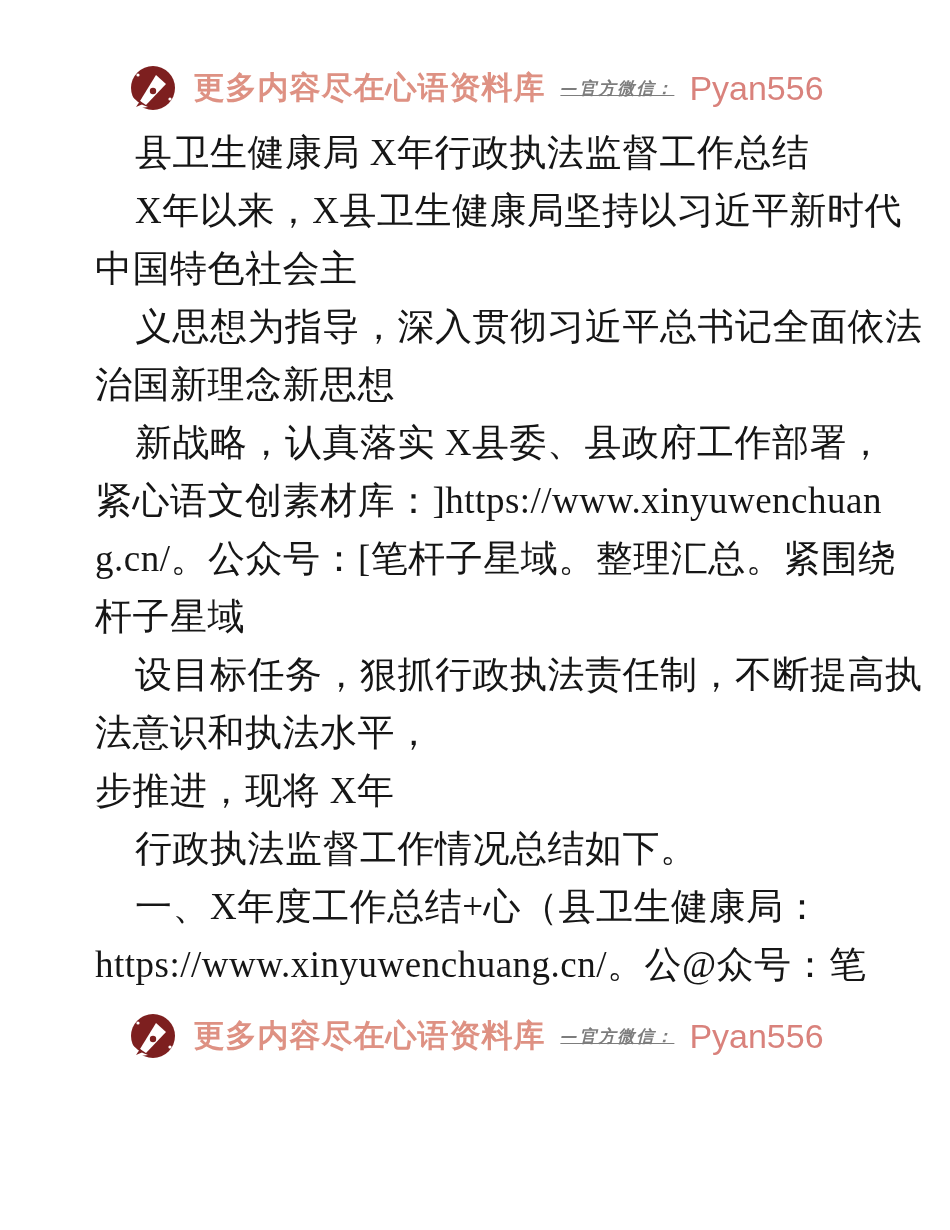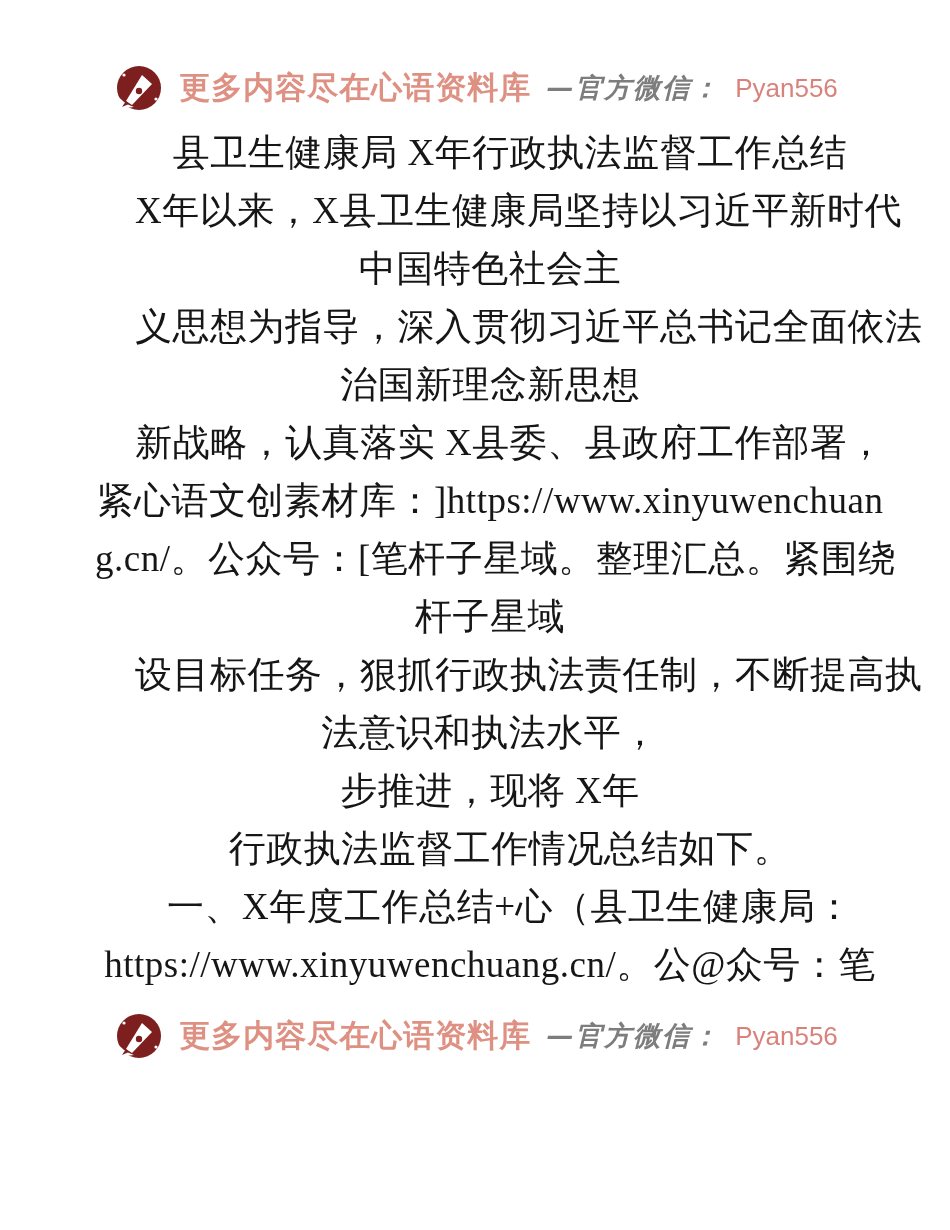--- a/index.html
+++ b/index.html
@@ -30,35 +30,35 @@
   }
   .brand {
     color: #de9183;
     font-size: 31px;
     font-weight: bold;
     letter-spacing: 1px;
     font-family: "Liberation Serif", "DejaVu Serif", serif;
   }
   .official {
     color: #7d7d7d;
-    font-size: 27px;
+    font-size: 17px;
     font-style: italic;
     font-weight: bold;
     letter-spacing: 2px;
     font-family: "DejaVu Serif", "Liberation Serif", serif;
+    text-decoration: underline;
   }
   .wechat {
     color: #d9827c;
-    font-size: 26px;
+    font-size: 34px;
     font-family: "Liberation Sans", "DejaVu Sans", sans-serif;
   }
   .doc-body {
     margin-top: 0;
     padding: 8px 65px 0 95px;
-    text-align: center;
   }
   .line {
     height: 58px;
     line-height: 58px;
     font-size: 37px;
     color: #161616;
     letter-spacing: 0.5px;
     white-space: nowrap;
     font-family: "Liberation Serif", "DejaVu Serif", serif;
     font-weight: 400;

